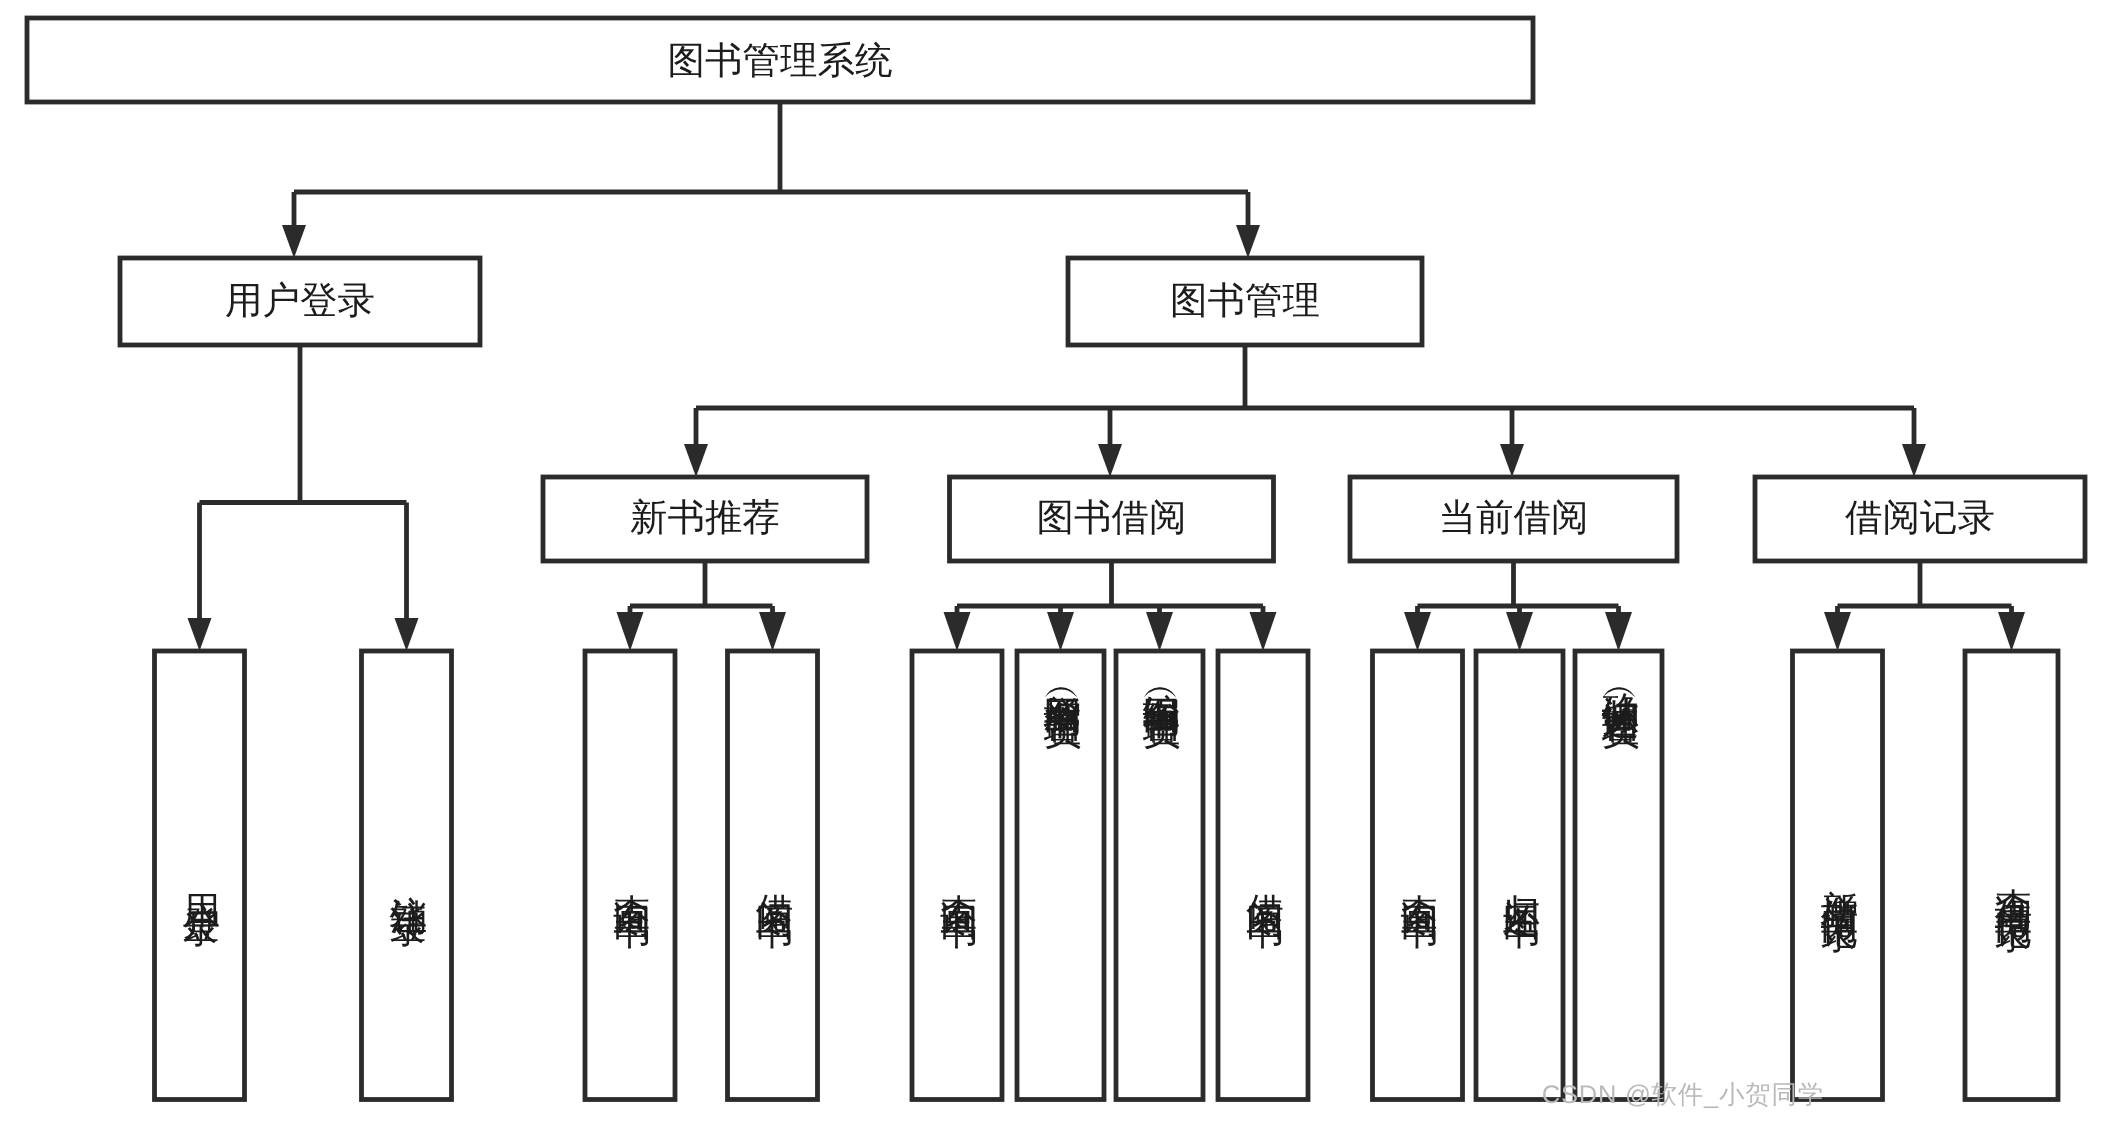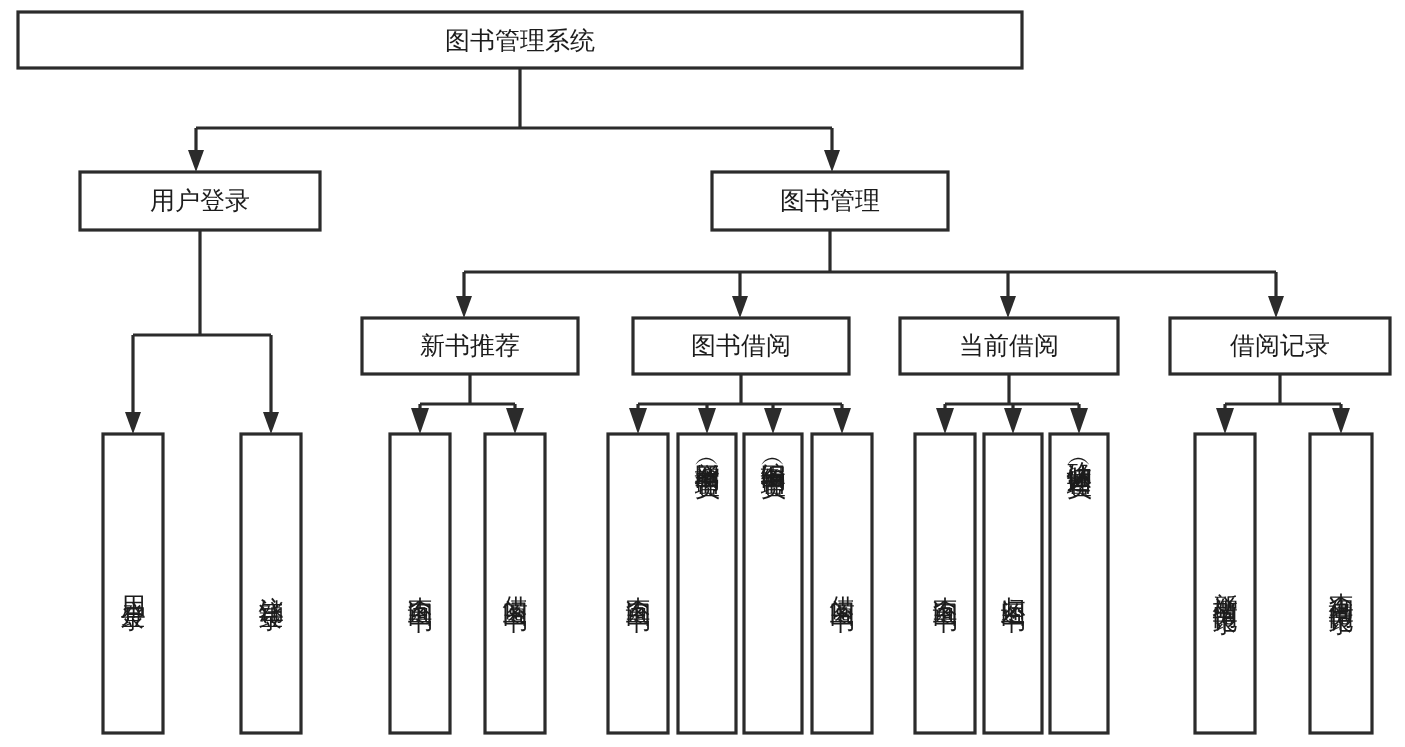--- a/index.html
+++ b/index.html
@@ -231,14 +231,15 @@
     <span class="leaf-label" style="letter-spacing:2px; padding-top:8px;">确认归还（管理员）</span>
   </div>
 
   <div class="leaf-label-wrap" style="left:1195px; top:434px; width:60px; height:299px;">
     <span class="leaf-label">新增借阅记录</span>
   </div>
   <div class="leaf-label-wrap" style="left:1310px; top:434px; width:62px; height:299px;">
     <span class="leaf-label">查询借阅记录</span>
   </div>
 
+  <div id="watermark">CSDN @软件_小贺同学</div>
 
 </div>
 
 </body></html>

